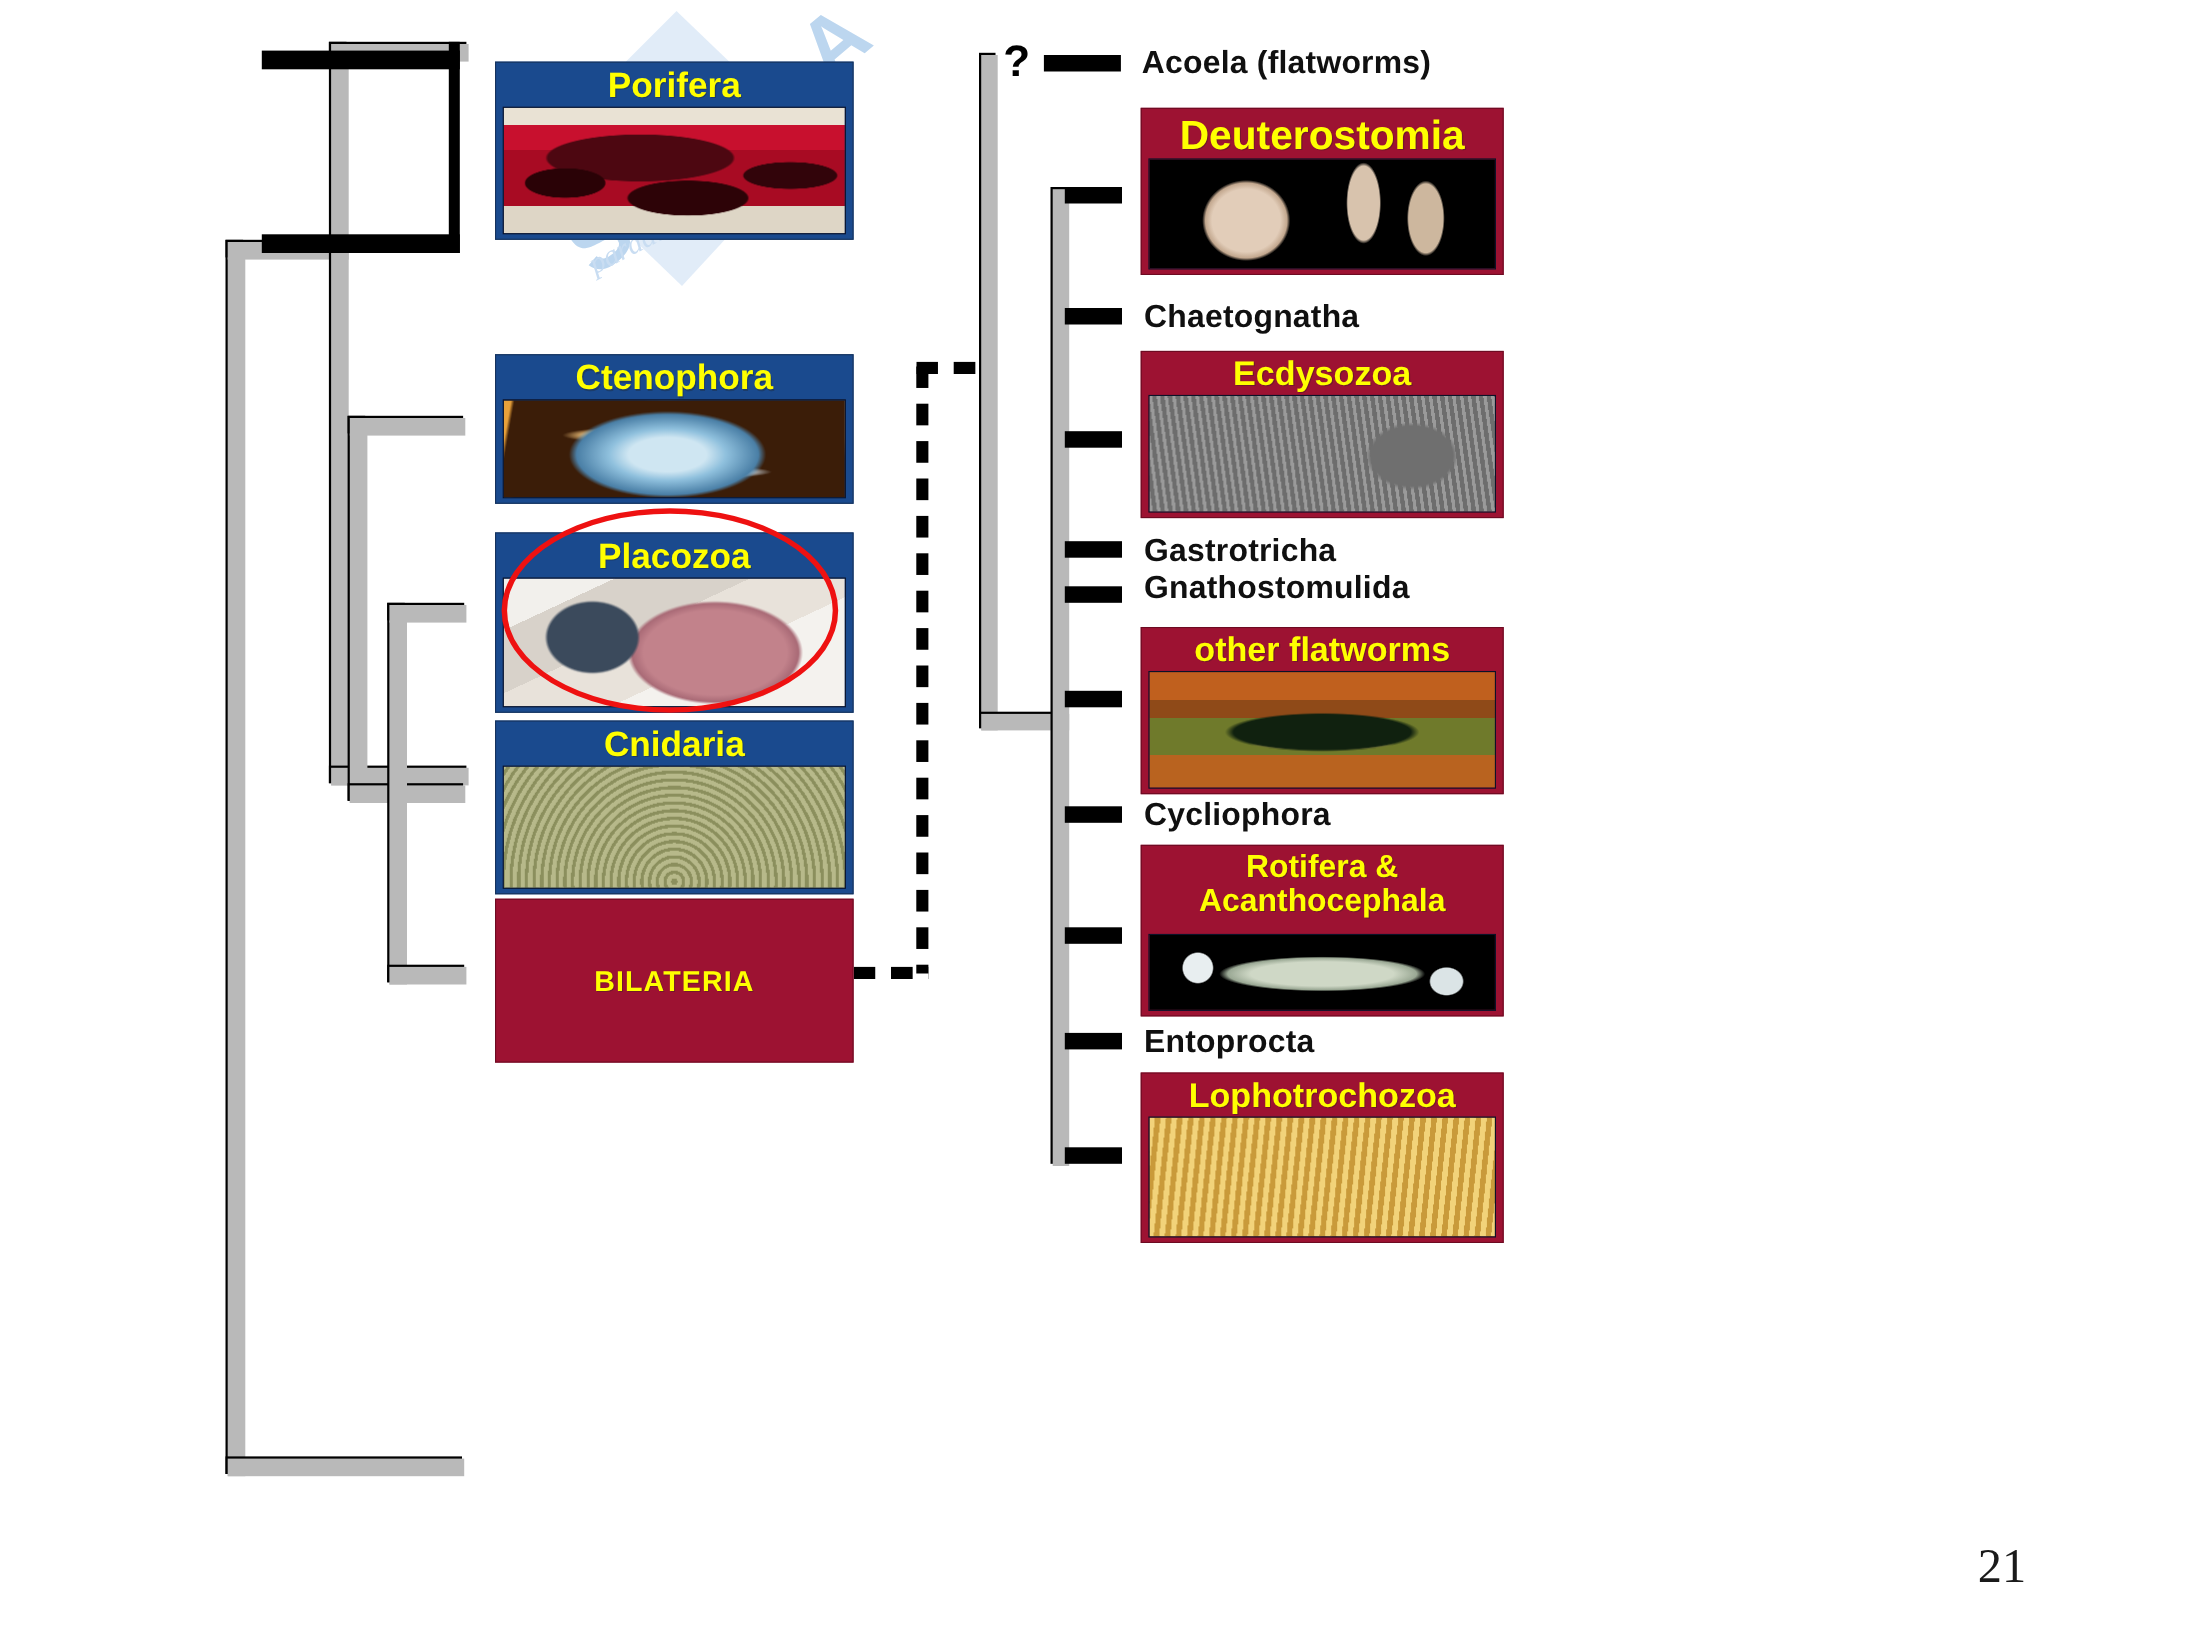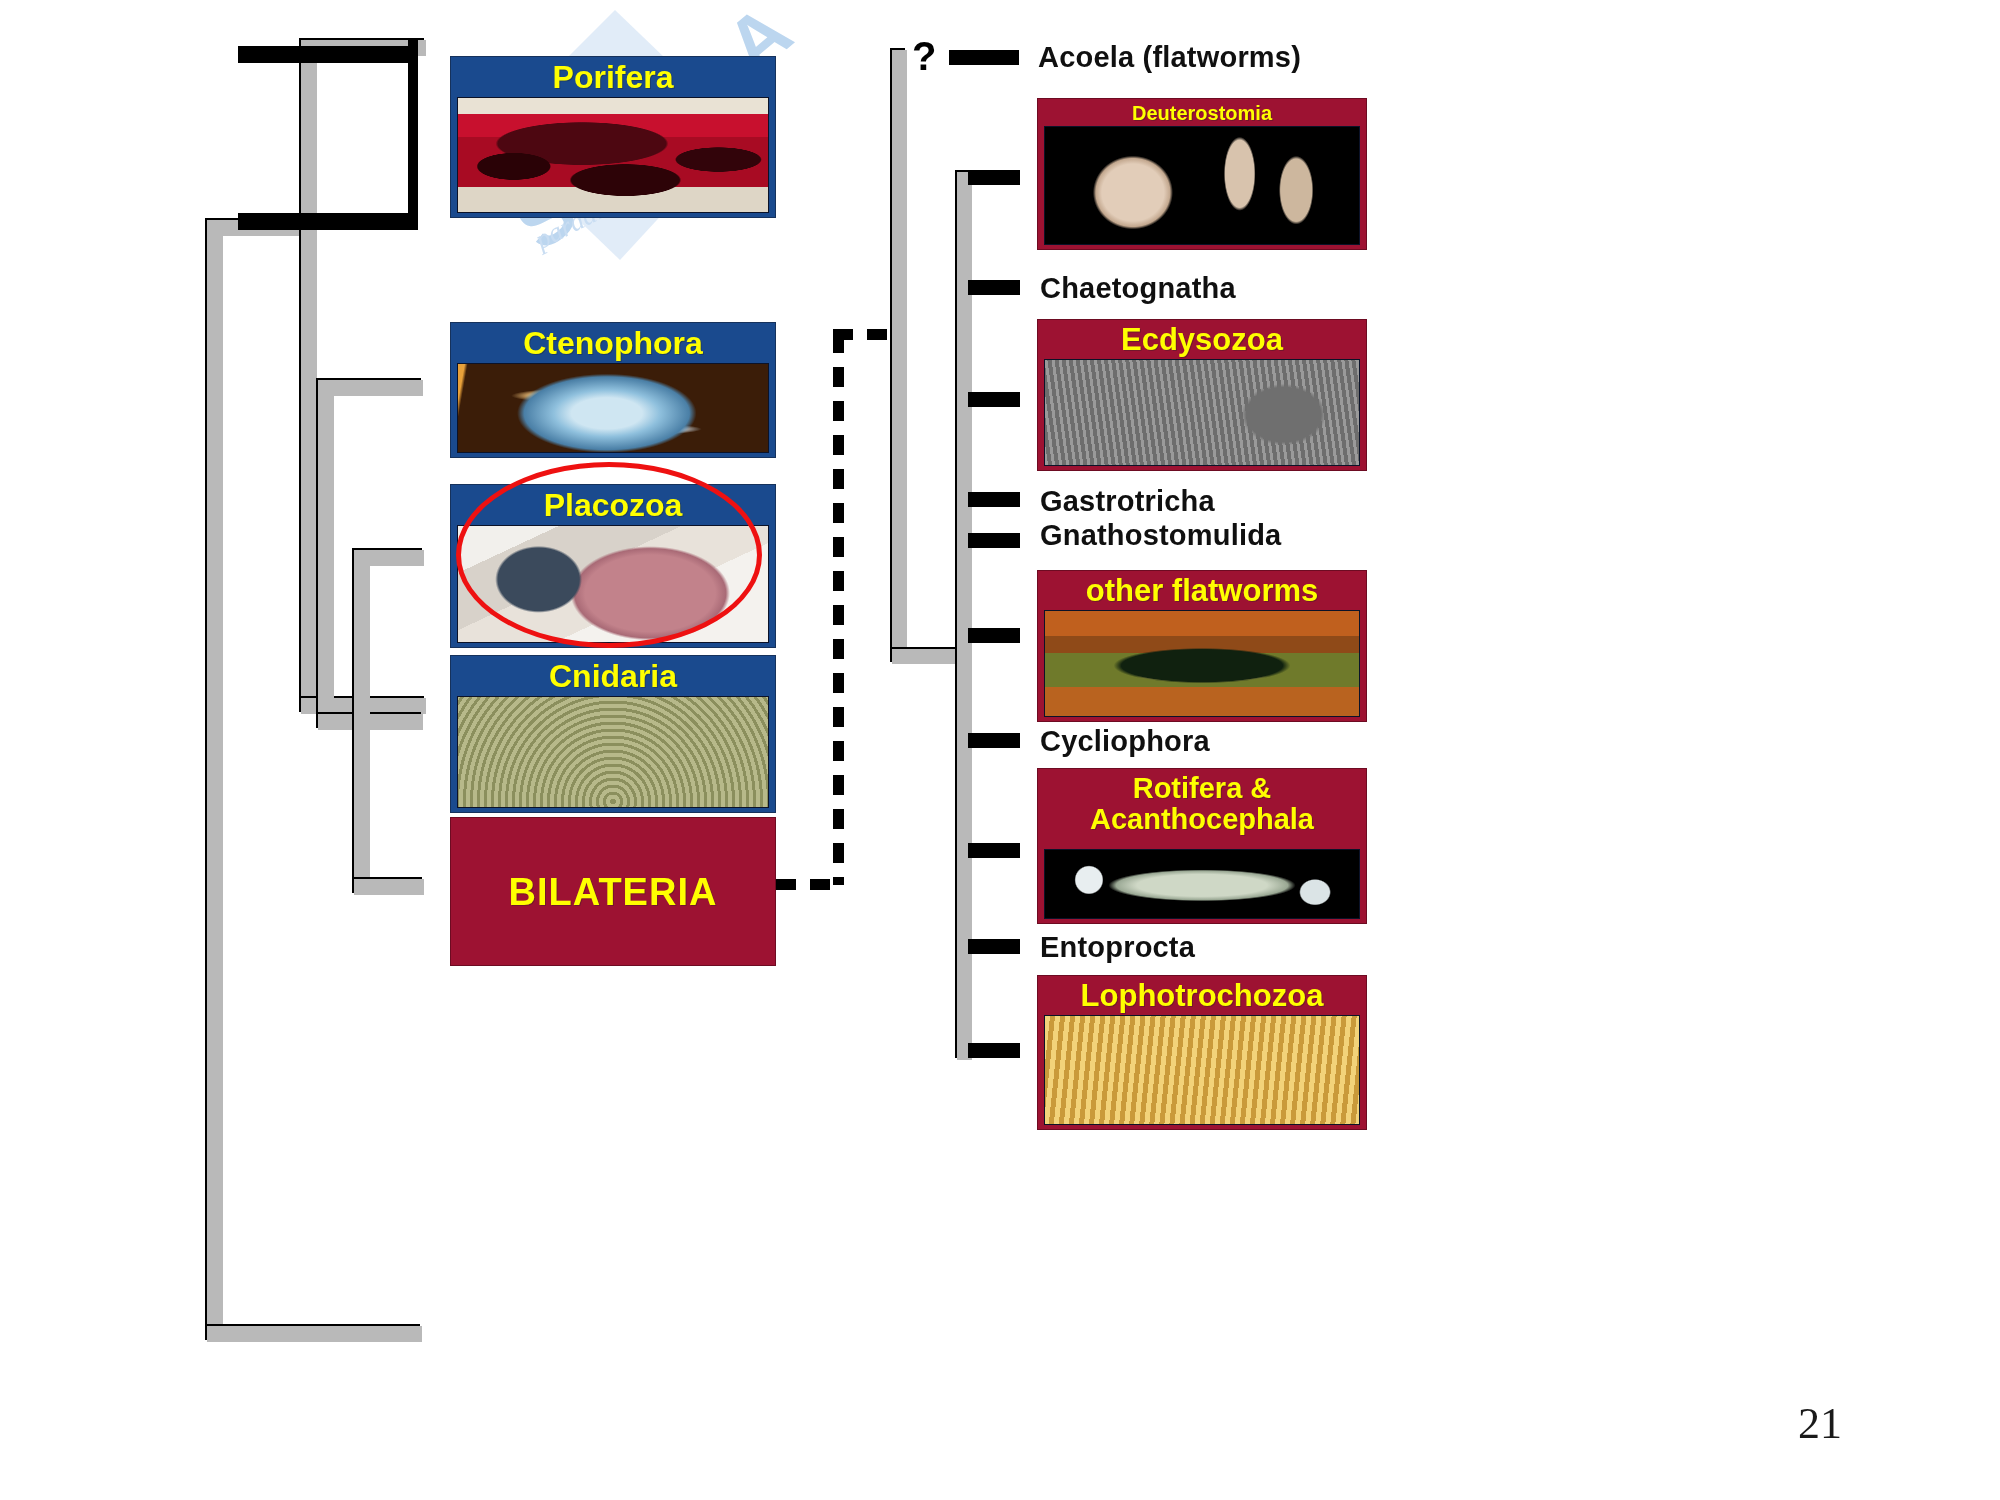--- a/index.html
+++ b/index.html
@@ -278,21 +278,21 @@
     <div class="taxon-title" style="font-size:32px;">Placozoa</div>
     <div class="taxon-photo ph-placozoa" style="height:112px;"></div>
   </div>
 
   <div class="taxon-box blue" style="left:450px; top:655px; width:326px; height:158px;">
     <div class="taxon-title" style="font-size:32px;">Cnidaria</div>
     <div class="taxon-photo ph-cnidaria" style="height:106px;"></div>
   </div>
 
   <div class="taxon-box maroon" style="left:450px; top:817px; width:326px; height:149px; justify-content:center;">
-    <div class="taxon-title" style="font-size:38px; letter-spacing:1px;">BILATERIA</div>
+    <div class="taxon-title" style="font-size:26px; letter-spacing:1px;">BILATERIA</div>
   </div>
 
 
   <div class="highlight-ellipse" style="left:456px; top:462px; width:306px; height:186px;"></div>
 
   <div class="dash-h" style="left:776px; top:879px; width:68px; height:11px;"></div>
   <div class="dash-v" style="left:833px; top:333px; width:11px; height:552px;"></div>
   <div class="dash-h" style="left:833px; top:329px; width:68px; height:11px;"></div>
 
   <div class="ln shadow" style="left:890px; top:48px; width:15px; height:614px;"></div>
@@ -314,21 +314,21 @@
   <div class="ln" style="left:968px; top:733px; width:52px; height:15px;"></div>
   <div class="ln" style="left:968px; top:843px; width:52px; height:15px;"></div>
   <div class="ln" style="left:968px; top:939px; width:52px; height:15px;"></div>
   <div class="ln" style="left:968px; top:1043px; width:52px; height:15px;"></div>
 
   <div class="qmark" style="left:912px; top:36px;">?</div>
 
   <div class="taxon-label" style="left:1038px; top:41px;">Acoela (flatworms)</div>
 
   <div class="taxon-box maroon" style="left:1037px; top:98px; width:330px; height:152px;">
-    <div class="taxon-title" style="font-size:20px;">Deuterostomia</div>
+    <div class="taxon-title" style="font-size:37px;">Deuterostomia</div>
     <div class="taxon-photo ph-deutero" style="height:100px;"></div>
   </div>
 
   <div class="taxon-label" style="left:1040px; top:272px;">Chaetognatha</div>
 
   <div class="taxon-box maroon" style="left:1037px; top:319px; width:330px; height:152px;">
     <div class="taxon-title" style="font-size:31px;">Ecdysozoa</div>
     <div class="taxon-photo ph-ecdysozoa" style="height:100px;"></div>
   </div>
 

